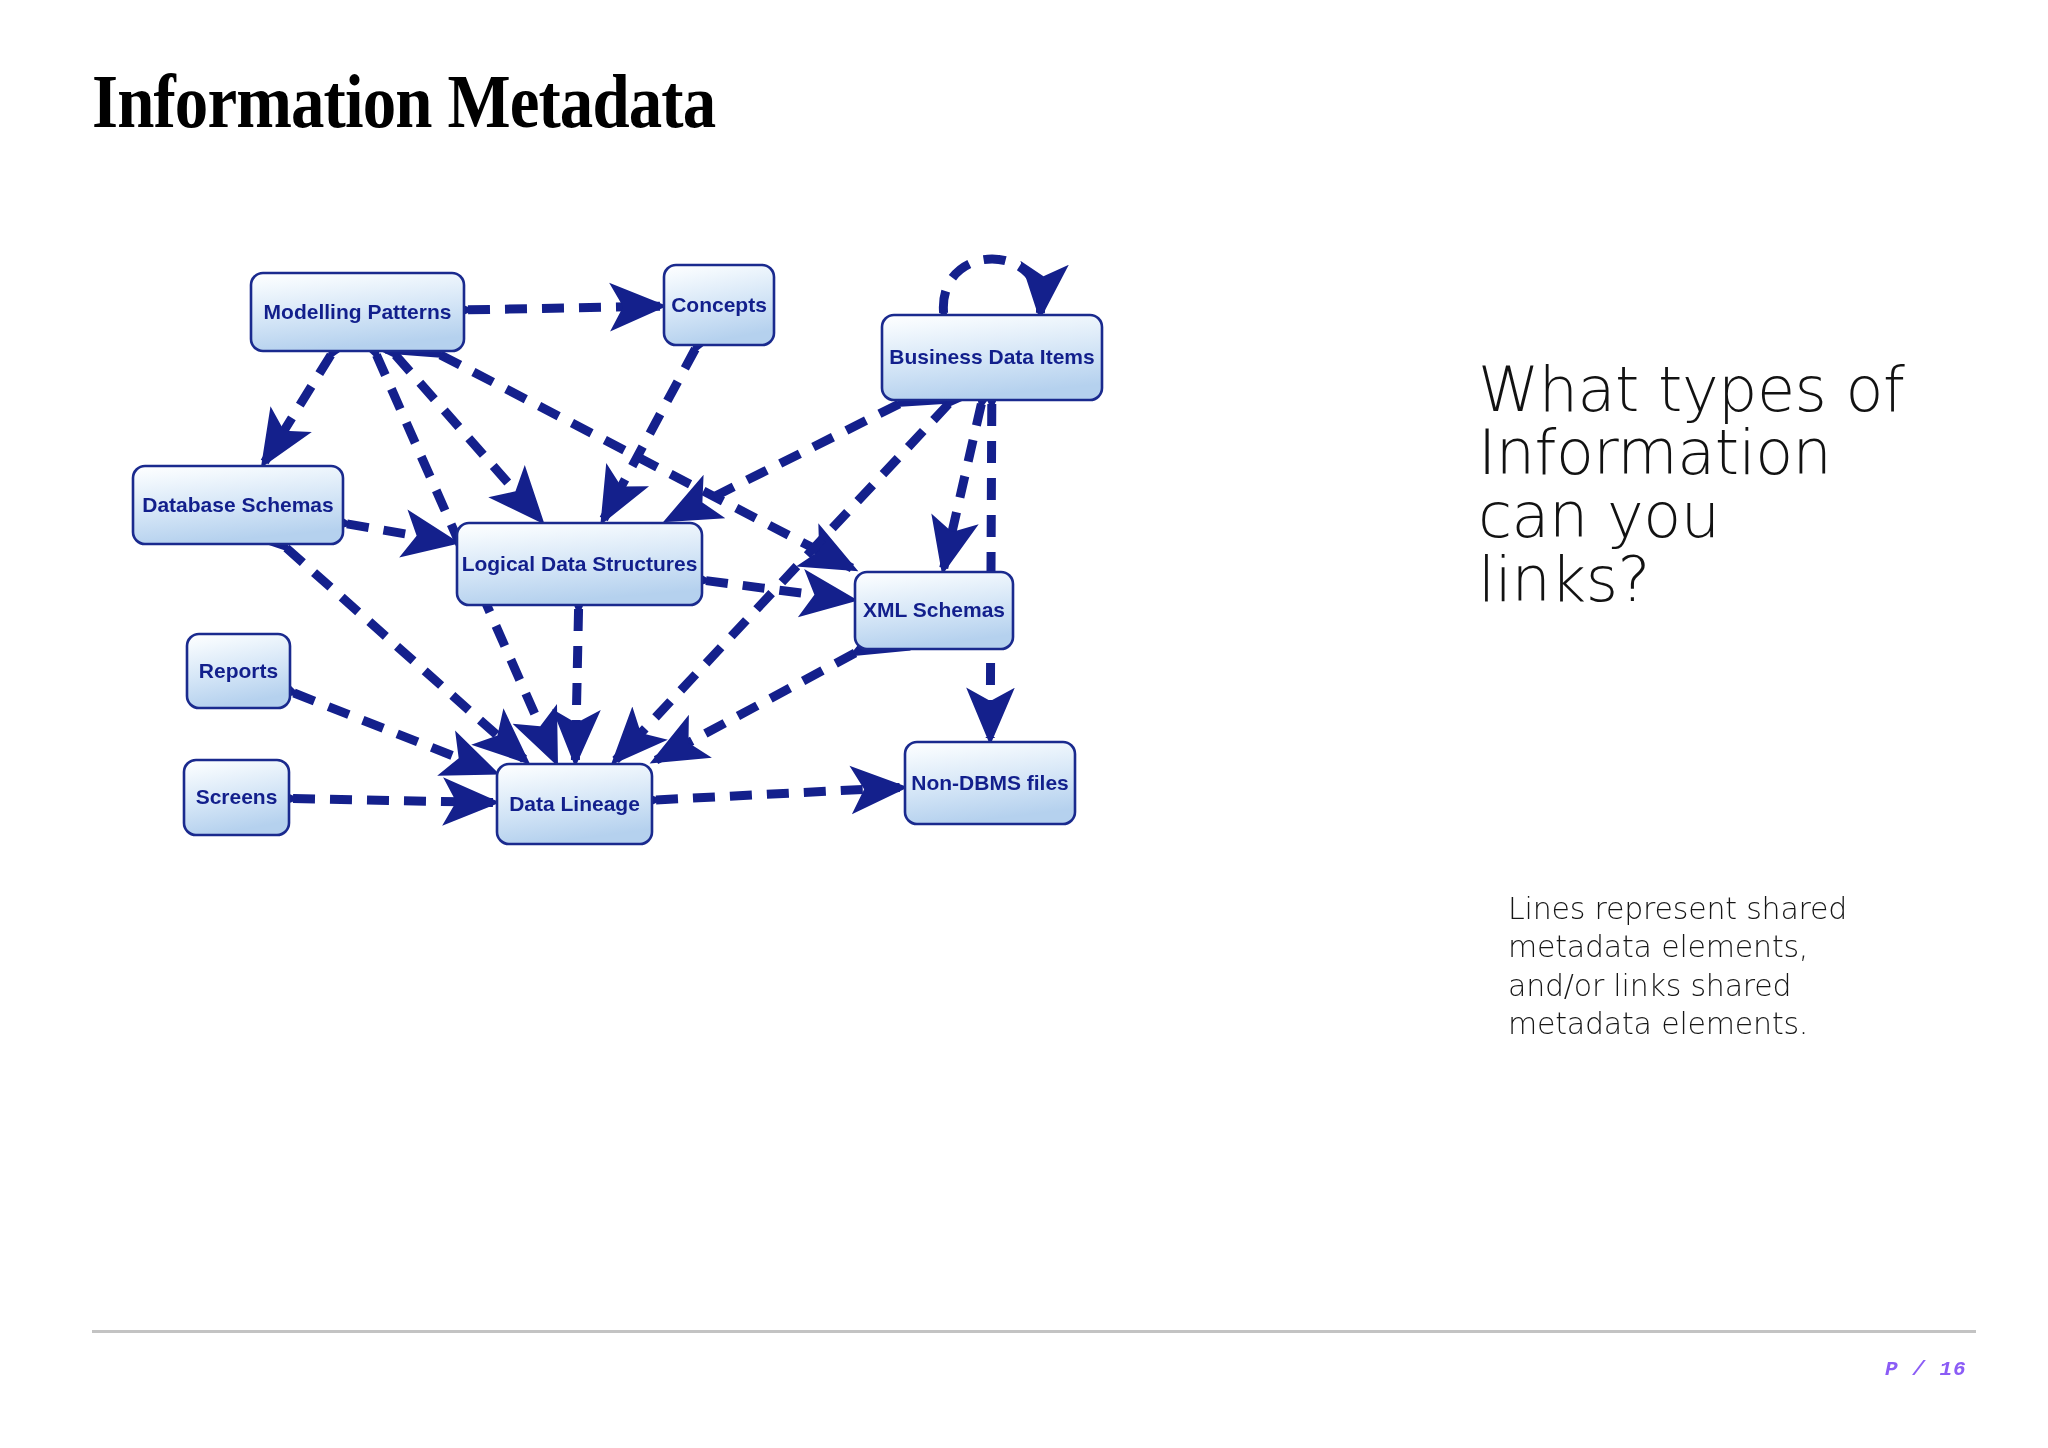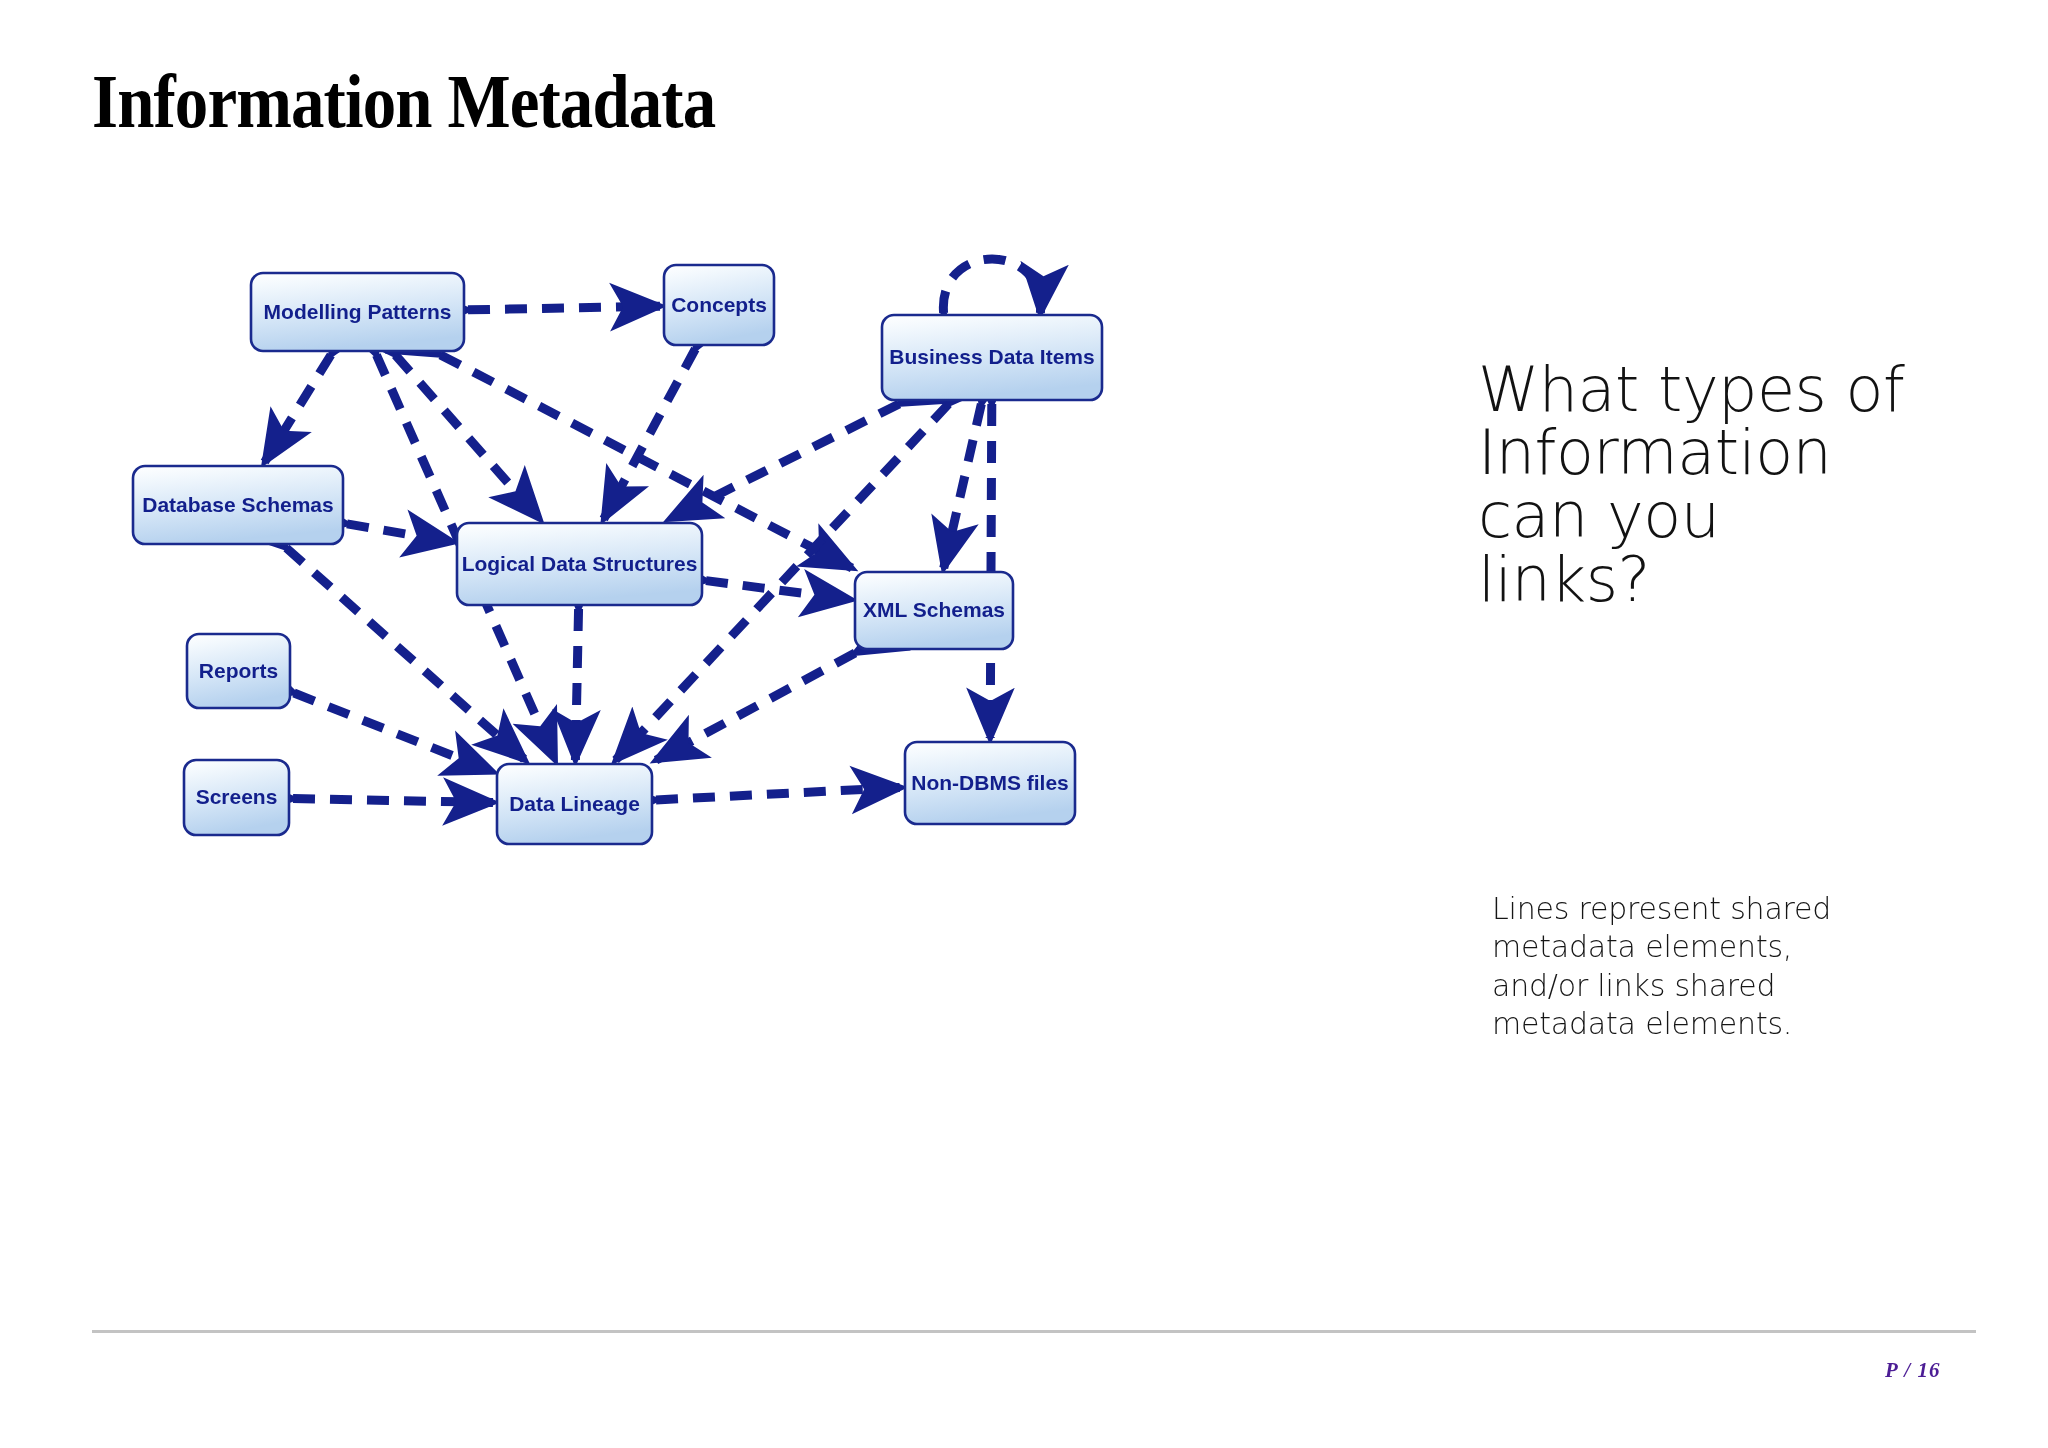--- a/index.html
+++ b/index.html
@@ -43,31 +43,31 @@
 
   #legend{
     position:absolute;left:1492px;top:890px;width:430px;
     font-family:"DejaVu Sans",sans-serif;
     font-weight:300;
     font-size:30px;
     line-height:1.28;
     color:#161616;
     letter-spacing:-0.2px;
   }
-  #legend span{display:block;}
+  #legend span{display:block;margin-left:16px;}
 
   #footer-rule{
     position:absolute;left:92px;top:1330px;width:1884px;height:3px;
     background:#c3c3c3;
   }
   #page-num{
     position:absolute;left:1885px;top:1358px;
-    font-family:Liberation Serif, serif;
+    font-family:Liberation Mono, monospace;
     font-size:21px;font-style:italic;font-weight:bold;
-    color:#4c1d95;letter-spacing:1px;
+    color:#8b5cf6;letter-spacing:1px;
   }
 </style>
 </head>
 <body>
 
 <div id="slide">
 
   <div id="title">Information Metadata</div>
 
   <svg id="diagram" viewBox="0 0 1480 1180">

